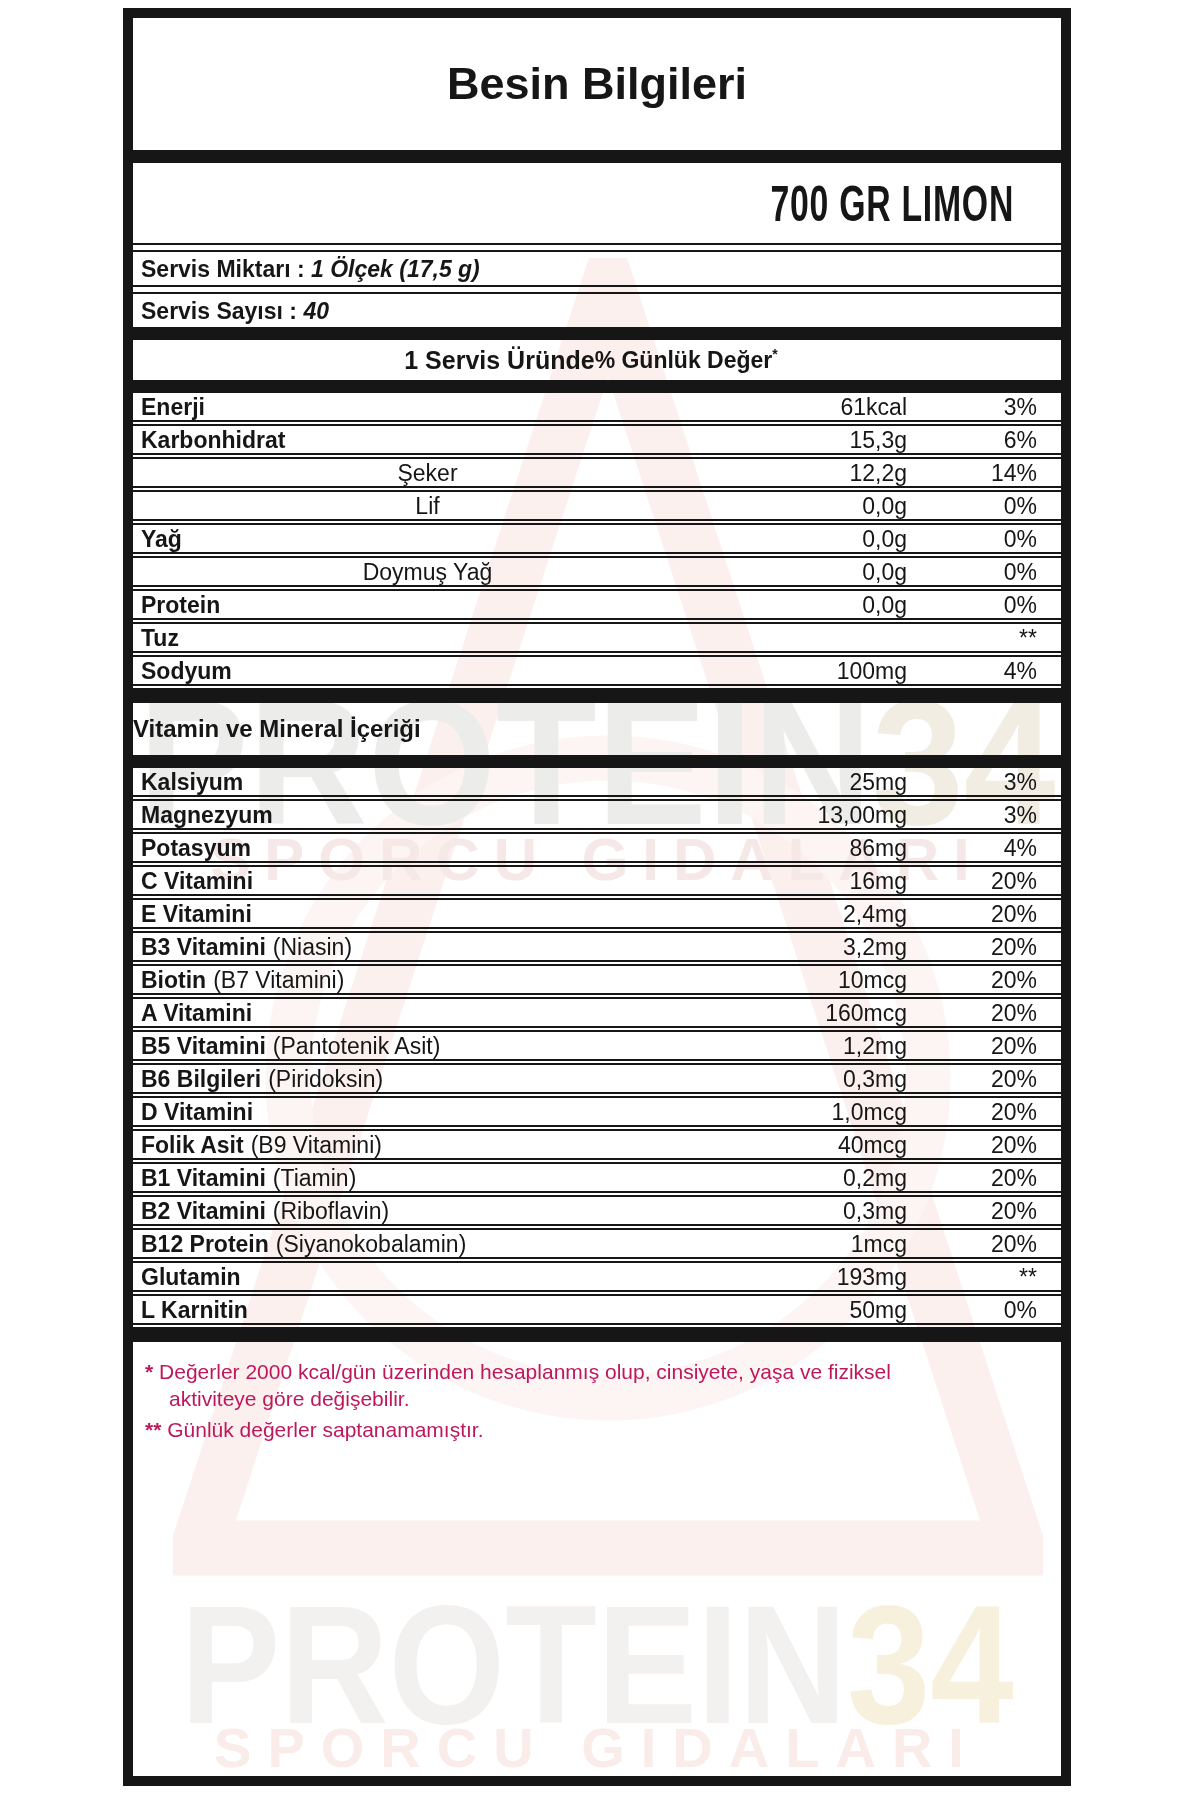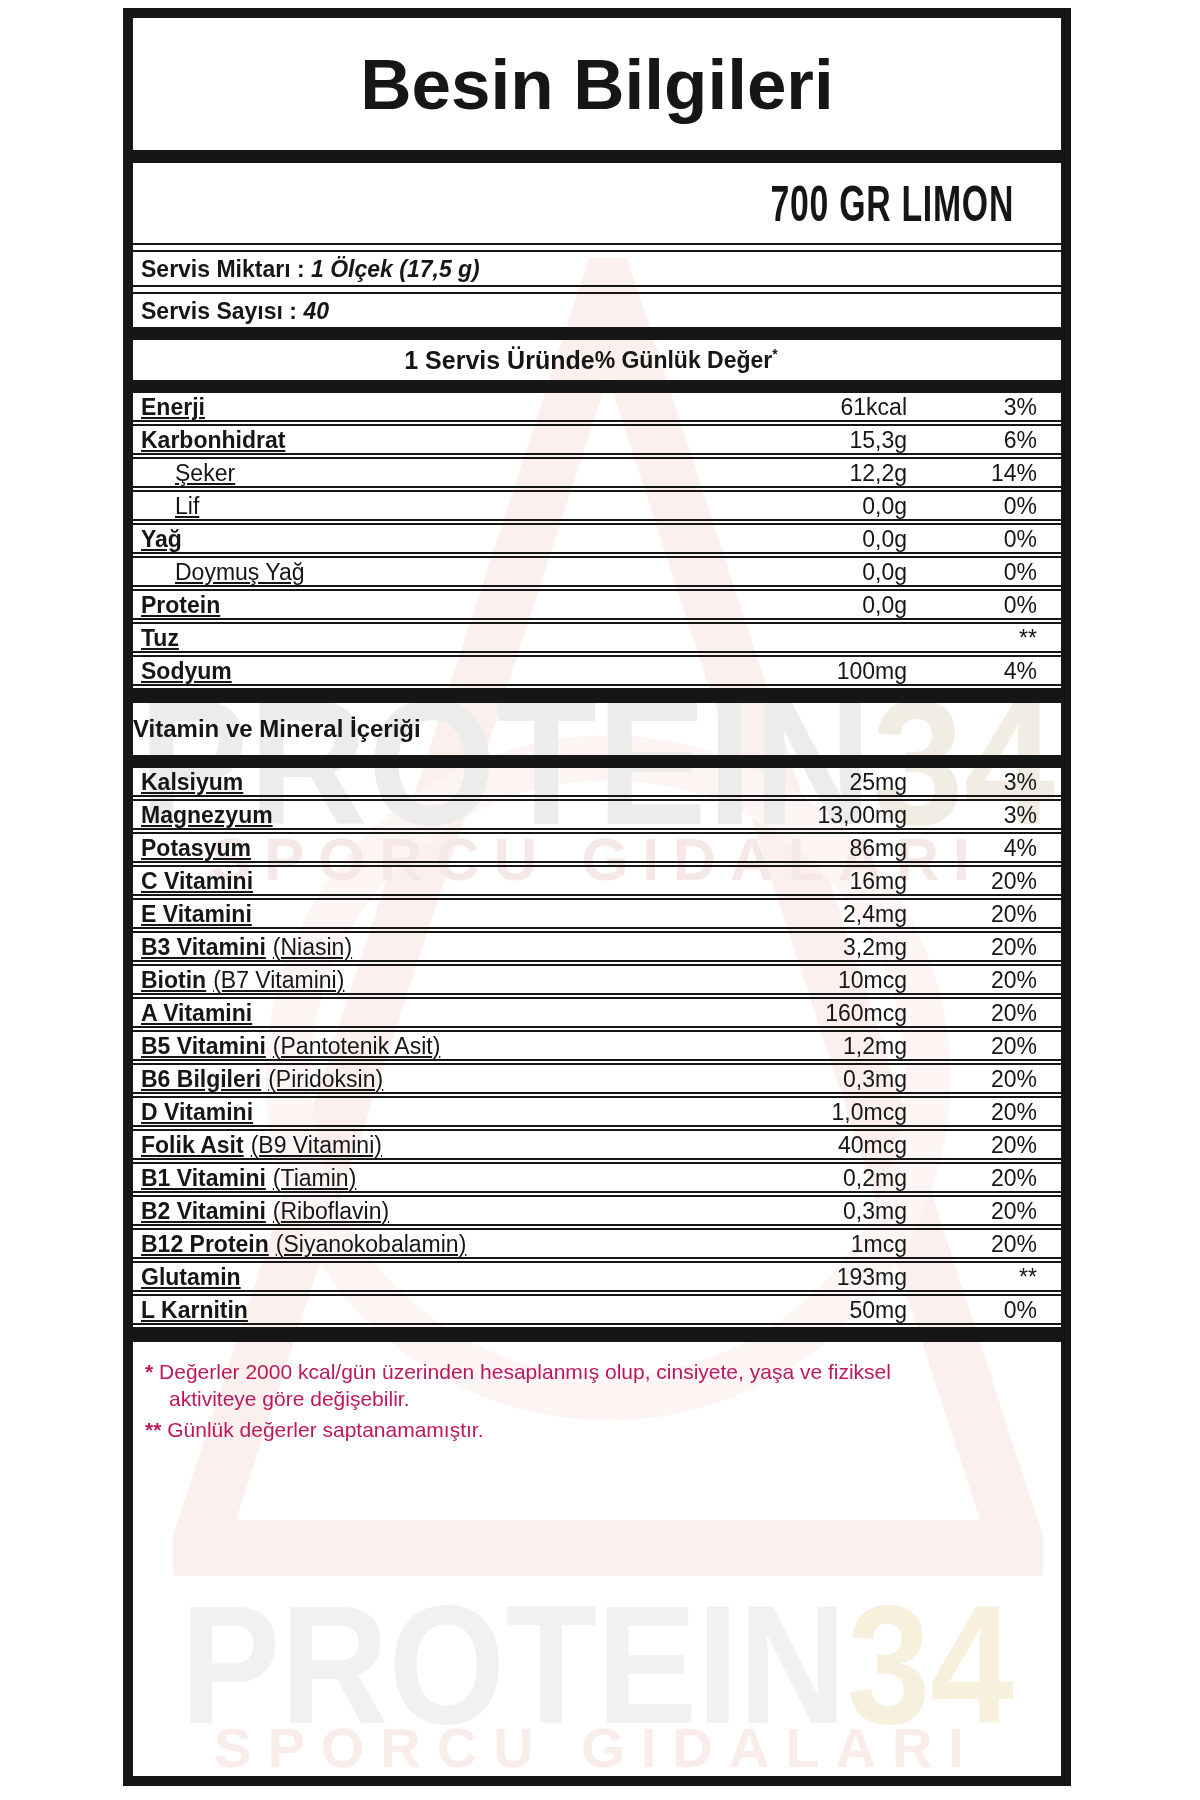--- a/index.html
+++ b/index.html
@@ -17,41 +17,41 @@
   .wm-m2{top:812px;font-size:60px;color:#f5e8e6;letter-spacing:14px;}
   .wm-b1{top:1572px;font-size:150px;color:#f3f1f0;transform:scaleY(1.12);}
   .wm-b1 .sfx{color:#f7f0dd;}
   .wm-b2{top:1702px;font-size:56px;color:#f9ece9;letter-spacing:16px;}
   .wm-shape{position:absolute;left:40px;top:240px;z-index:0;pointer-events:none;}
 
   .content{position:relative;z-index:1;}
 
   
   .title-section{height:132px;display:flex;align-items:center;justify-content:center;}
-  .title{font-size:71px;font-weight:bold;letter-spacing:0;}
+  .title{font-size:45px;font-weight:bold;letter-spacing:0;}
   .bar{height:13px;background:#161616;}
   .subtitle-section{height:80px;display:flex;align-items:center;justify-content:flex-end;}
   .subtitle{display:inline-block;font-size:47px;font-weight:bold;letter-spacing:1px;
             transform:scale(0.72,1.05);}
   .sep2{height:9px;border-top:2px solid #161616;border-bottom:2px solid #161616;box-sizing:border-box;}
 
   .s-row{padding:4px 10px 2px 8px;font-size:23px;font-weight:bold;line-height:27px;}
   .s-row .val{font-style:italic;}
 
   .header-row{height:40px;display:flex;align-items:center;justify-content:center;
               padding:0 20px 0 8px;font-weight:bold;}
   .header-left{font-size:25px;}
   .header-right{font-size:23px;}
   .header-right sup{font-size:14px;}
 
   
   .n-row{display:flex;align-items:center;height:33px;box-sizing:border-box;
          border-bottom:6px double #161616;padding:0 24px 0 8px;font-size:23px;line-height:26px;}
-  .n-label{flex:1;font-weight:bold;white-space:nowrap;text-decoration:underline;}
-  .n-row.sub .n-label{font-weight:normal;padding-left:34px;}
+  .n-label{flex:1;font-weight:bold;white-space:nowrap;}
+  .n-row.sub .n-label{font-weight:normal;padding-left:34px;text-align:center;}
   .n-label .paren{font-weight:normal;margin-left:7px;}
   .n-amount{width:220px;text-align:right;font-weight:normal;}
   .n-dv{width:130px;text-align:right;font-weight:normal;}
 
   .section-header{height:52px;display:flex;align-items:center;
                   font-size:24px;font-weight:bold;}
 
   
   .footnotes{padding:16px 10px 0 12px;color:#be185d;font-size:21px;line-height:27px;}
   .footnote{width:780px;padding-left:24px;text-indent:-24px;margin-bottom:4px;}

